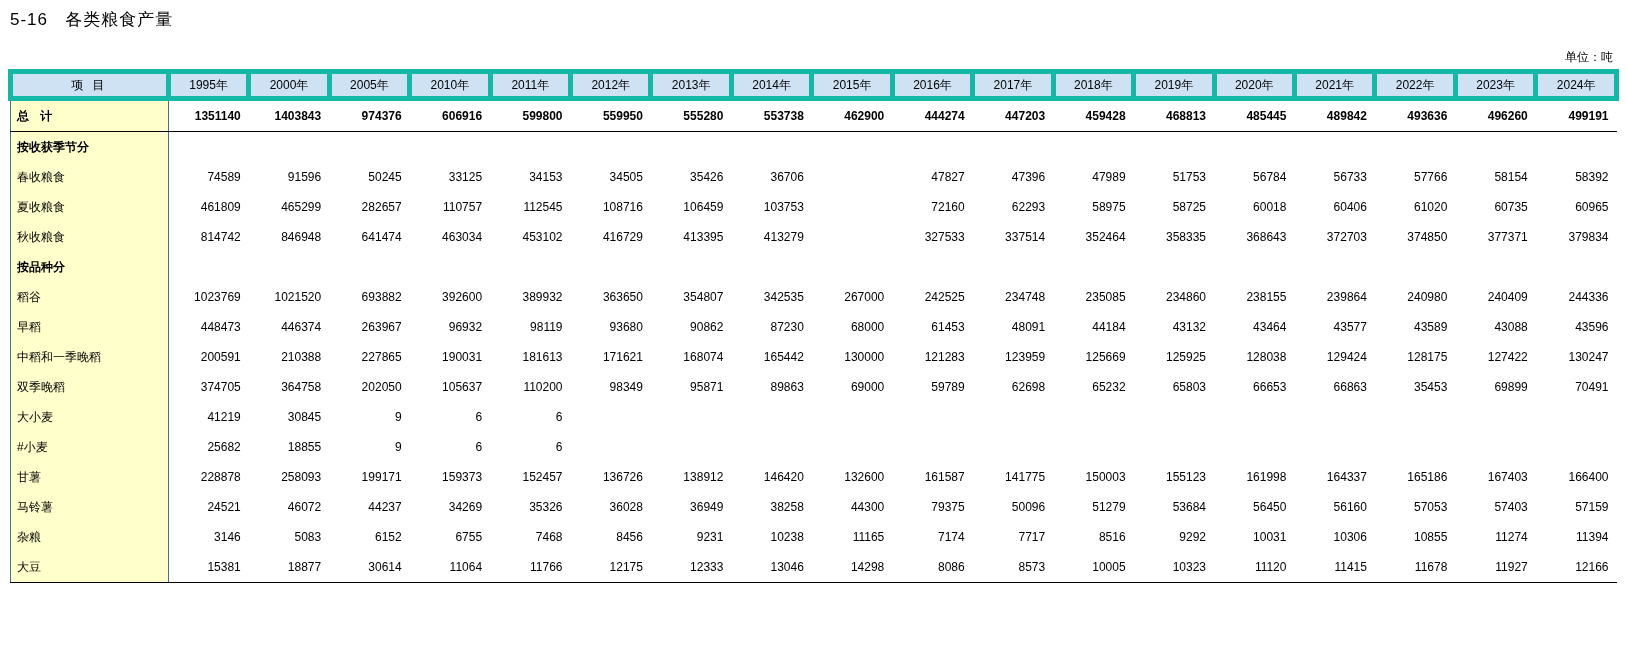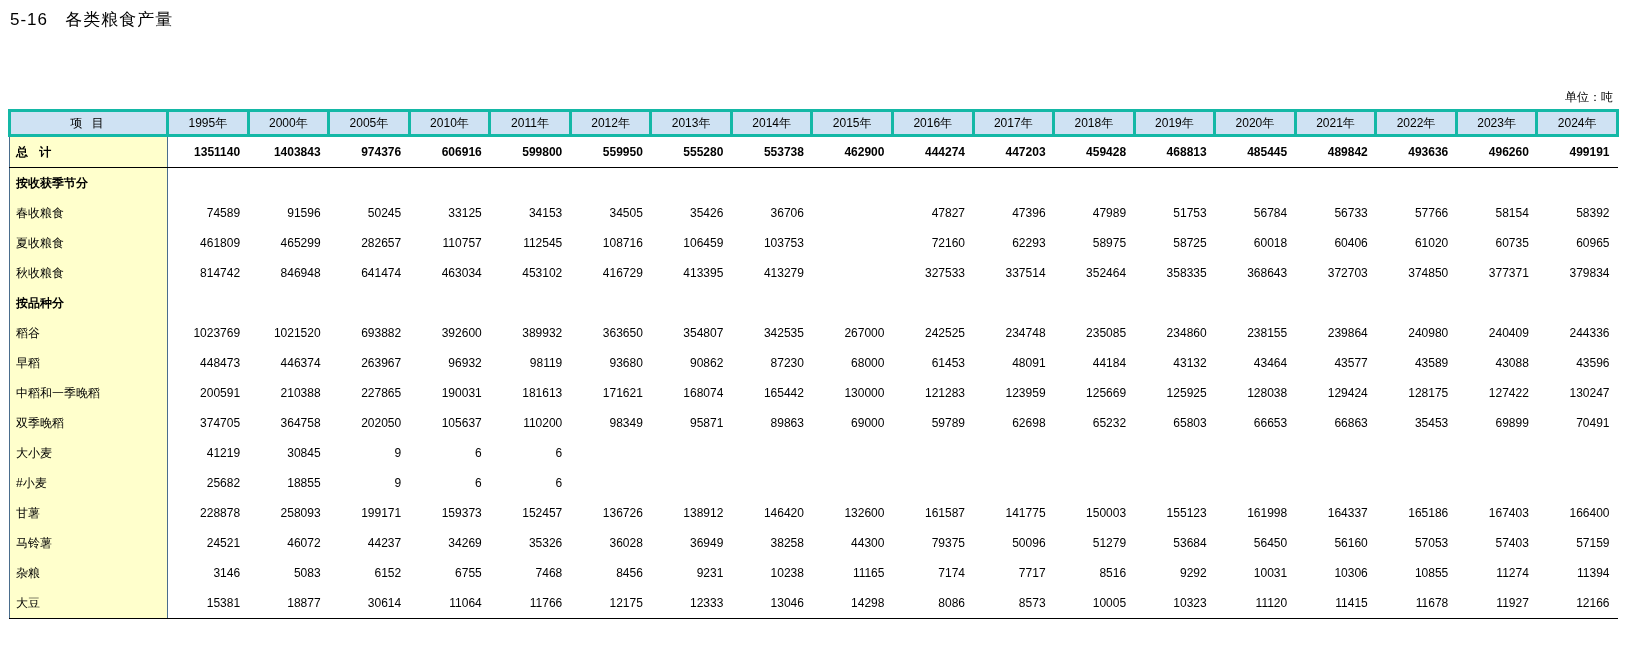--- a/index.html
+++ b/index.html
@@ -24,35 +24,35 @@
   .doc-title {
     font-size: 17px;
     letter-spacing: 1px;
     padding: 8px 0 0 2px;
     white-space: pre;
   }
   .unit-line {
     text-align: right;
     font-size: 12px;
     padding-right: 6px;
-    margin-top: 58px;
+    margin-top: 18px;
   }
   table.grain {
     border-collapse: collapse;
     table-layout: fixed;
     width: 1611px;
     margin-top: 3px;
     font-size: 12px;
   }
   table.grain col.c-item { width: 155px; }
   table.grain col.c-year { width: 79px; }
 
   thead th {
     background: #cfe2f3;
-    border: 3px solid #14b8a6;
+    border: 5px solid #14b8a6;
     height: 22px;
     font-weight: normal;
     font-size: 12px;
     text-align: center;
     padding: 0;
   }
   thead th.item-head {
     letter-spacing: 3px;
   }
 

